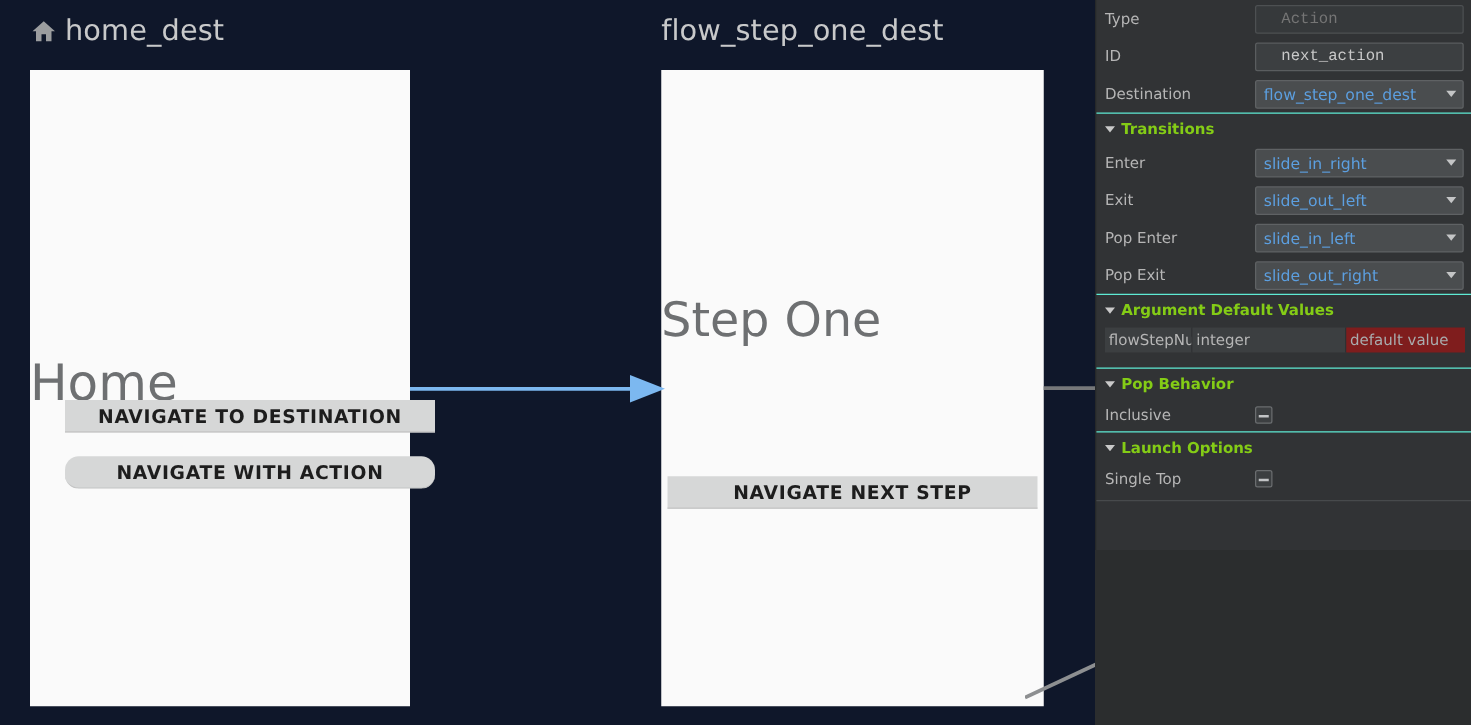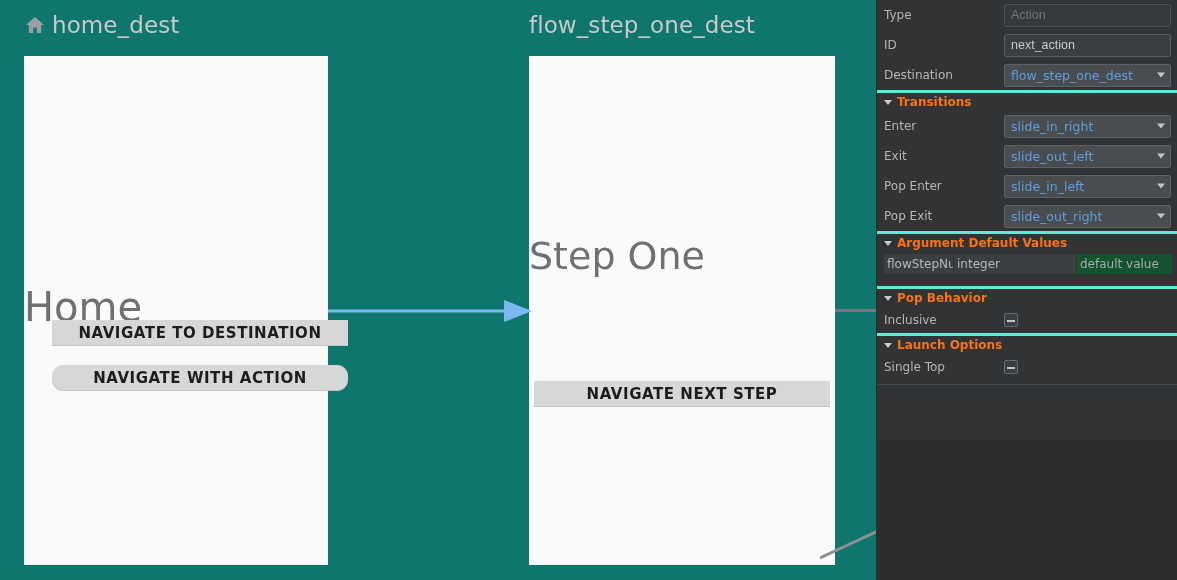--- a/index.html
+++ b/index.html
@@ -13,21 +13,21 @@
     overflow: hidden;
     font-family: "DejaVu Sans", "Liberation Sans", sans-serif;
     position: relative;
   }
 
   
   #canvas {
     position: absolute;
     left: 0; top: 0;
     width: 876px; height: 580px;
-    background: #0f766e;
+    background: #0f172a;
     overflow: hidden;
   }
 
   
   .node-title {
     position: absolute;
     display: flex;
     align-items: center;
     gap: 6px;
     color: #c8c9ca;
@@ -132,22 +132,22 @@
     display: block;
     width: 100%;
     height: 23px;
     line-height: 21px;
     box-sizing: border-box;
     background: #3c3f41;
     border: 1px solid #5a5d5f;
     border-radius: 2px;
     color: #c9c9c9;
     font-size: 12.5px;
-    padding: 0 6px;
-    font-family: Liberation Sans, sans-serif;
+    padding: 0 20px;
+    font-family: Liberation Mono, monospace;
   }
   .txt-input.disabled {
     background: #36393b;
     border-color: #4d5052;
     color: #76797b;
   }
 
   .combo {
     position: relative;
     height: 23px;
@@ -176,26 +176,26 @@
     border-right: 4.5px solid transparent;
     border-top: 5px solid #c4c5c6;
   }
   .combo.disabled .caret { border-top-color: #8a8d8f; }
 
   .section-head {
     display: flex;
     align-items: center;
     gap: 5px;
     height: 21px;
-    padding: 0 7px;
-    box-sizing: border-box;
-    color: #f97316;
+    padding: 12px 7px;
+    box-sizing: border-box;
+    color: #84cc16;
     font-size: 12px;
     font-weight: bold;
-    border-top: 3px solid #5eead4;
+    border-top: 1px solid #5eead4;
   }
   .section-head .tri {
     width: 0; height: 0;
     border-left: 4.5px solid transparent;
     border-right: 4.5px solid transparent;
     border-top: 5px solid #c9c9c9;
   }
 
   .arg-table {
     display: flex;
@@ -210,21 +210,21 @@
     line-height: 20px;
     padding: 0 3px;
     overflow: hidden;
     white-space: nowrap;
     box-sizing: border-box;
   }
   .arg-cell.c1 { flex: 0 0 70px; }
   .arg-cell.c2 { flex: 1 1 auto; }
   .arg-cell.c3 {
     flex: 0 0 95px;
-    background: #14532d;
+    background: #7f1d1d;
     color: #a9acae;
     border-right: none;
   }
 
   .arg-spacer { height: 12px; }
 
   .tri-check {
     width: 14px; height: 14px;
     box-sizing: border-box;
     background: #3c3f41;

